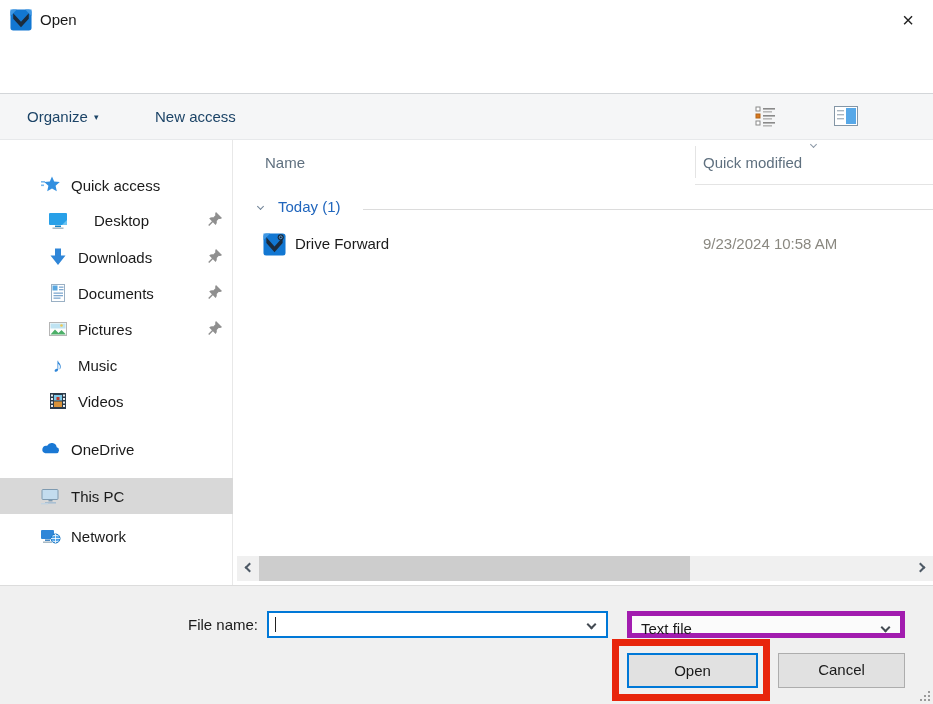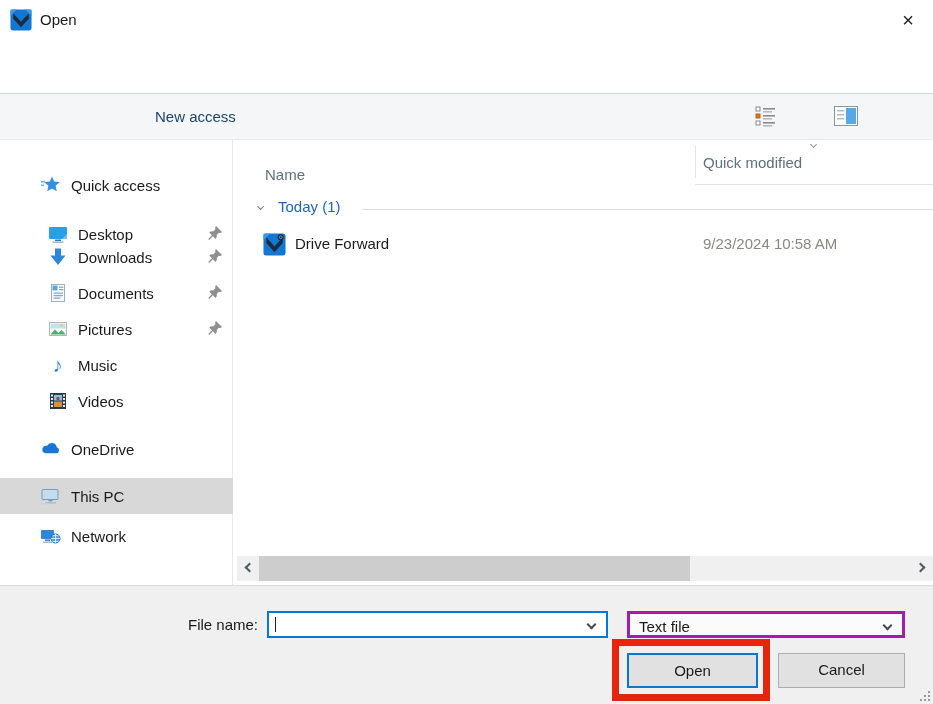--- a/index.html
+++ b/index.html
@@ -90,21 +90,21 @@
   .bottombar { left:0; top:585px; width:933px; height:119px; background:#f0f0f0;
                border-top:1px solid #dcdcdc; }
   .fn-label { left:0; top:25px; width:258px; height:27px; line-height:27px; text-align:right; }
   .fn-combo { left:267px; top:25px; width:341px; height:27px; border:2px solid #0078d7;
               background:#fff; }
   .fn-combo input { position:absolute; left:6px; top:1px; width:300px; height:21px;
                     border:0; outline:0; font:inherit; background:transparent; }
   .caret-bar { left:6px; top:4px; width:1px; height:15px; background:#222; }
   .combo-chev { right:11px; top:8px; border-color:#434a52; }
   .ft-combo { left:627px; top:25px; width:278px; height:27px; background:#fbfbfb;
-              border:3px solid #a21caf; line-height:25px; }
+              border:5px solid #a21caf; line-height:25px; }
   .ft-label { margin-left:9px; }
   .btn { top:67px; height:35px; text-align:center; line-height:31px; font-size:15px;
          background:#e1e1e1; }
   .open-btn { left:627px; width:131px; border:2px solid #0078d7; }
   .cancel-btn { left:778px; width:127px; border:1px solid #adadad; }
   .annotation { left:612px; top:53px; width:158px; height:62px;
                 border:7px solid #e8250c; pointer-events:none; z-index:5; }
   .grip { right:3px; bottom:3px; width:12px; height:12px; }
   .grip i { position:absolute; width:2px; height:2px; background:#9a9a9a; }
 </style>
@@ -149,20 +149,23 @@
   <div class="abs searchbox">
     <input type="text" placeholder="Search Downloads" style="">
     <svg class="search-ic" width="17" height="17" viewBox="0 0 17 17">
       <circle cx="7" cy="7" r="4.6" fill="none" stroke="#5a646e" stroke-width="1.7"></circle>
       <line x1="10.4" y1="10.4" x2="15" y2="15" stroke="#5a646e" stroke-width="1.9"></line>
     </svg>
   </div>
 </div>
 
 <div class="abs toolbar">
+  <div class="abs tb-item" style="left:27px;">
+    <span>Organize</span><span class="tb-caret">▾</span>
+  </div>
   <div class="abs tb-item" style="left:155px;">
     <span>New access</span>
   </div>
 
   <svg class="abs tb-ic" style="left:755px;" width="22" height="24" viewBox="0 0 22 24">
     <rect x="1" y="2" width="4" height="4" fill="#fff" stroke="#8a8a8a"></rect>
     <rect x="1" y="9" width="4" height="4" fill="#d8781f" stroke="#b2641a"></rect>
     <rect x="1" y="16" width="4" height="4" fill="#fff" stroke="#8a8a8a"></rect>
     <rect x="8" y="3" width="12" height="1.6" fill="#8a8a8a"></rect> 
       <rect x="8" y="6" width="9" height="1.6" fill="#b9b9b9"></rect>
@@ -192,21 +195,21 @@
       <span class="side-ic">
         <svg width="20" height="20" viewBox="0 0 20 20">
           <path d="M11 1.5 l2.2 5.1 5.6 .5 -4.2 3.7 1.2 5.5 -4.8 -2.9 -4.8 2.9 1.2 -5.5 -4.2 -3.7 5.6 -.5 z" fill="#3390e0"></path>
           <rect x="0" y="6" width="4" height="1.6" fill="#79b8ec"></rect>
           <rect x="0" y="9.5" width="3" height="1.6" fill="#79b8ec"></rect>
         </svg>
       </span>
       <span class="side-label">Quick access</span>
     </div>
 
-    <div class="side-item lvl2" style="top:76px;">
+    <div class="side-item lvl2" style="top:62px;gap:16px;">
       <span class="side-ic">
         <svg width="20" height="20" viewBox="0 0 20 20">
           <rect x="1" y="3" width="18" height="12" rx="1" fill="#28a0e8"></rect>
           <path d="M14 15 l5 -5 v5 z" fill="#6cc4f2"></path>
           <rect x="7" y="15.5" width="6" height="1.6" fill="#1583c6"></rect>
           <rect x="4.5" y="17.5" width="11" height="1.4" fill="#9fb3c0"></rect>
         </svg>
       </span>
       <span class="side-label">Desktop</span>
       <svg class="pin" viewBox="0 0 17 17">
@@ -313,21 +316,21 @@
           <rect x="3" y="15.5" width="9" height="1.4" fill="#9fb3c0"></rect>
           <circle cx="15.5" cy="12.5" r="4.5" fill="#49a0e8" stroke="#1573c0"></circle>
           <path d="M11 12.5 h9 M15.5 8 v9 M12.5 10 a6 6 0 0 1 6 0 M12.5 15 a6 6 0 0 0 6 0" fill="none" stroke="#ffffff" stroke-width="0.8"></path>
         </svg>
       </span>
       <span class="side-label">Network</span>
     </div>
   </div>
 
   <div class="abs filelist">
-    <div class="abs col-hdr" style="left:32px;margin-top:12px;">Name</div>
+    <div class="abs col-hdr" style="left:32px;">Name</div>
     <div class="abs hdr-sep"></div>
     <div class="abs col-hdr" style="left:470px;">Quick modified</div>
     <span class="abs chev down sm sort-chev" style="border-color:#8a97a5;"></span>
     <div class="abs hdr-line"></div>
 
     <div class="abs group-row">
       <span class="abs chev down sm group-chev"></span>
       <span class="abs group-label">Today (1)</span>
       <div class="abs group-line"></div>
     </div>

